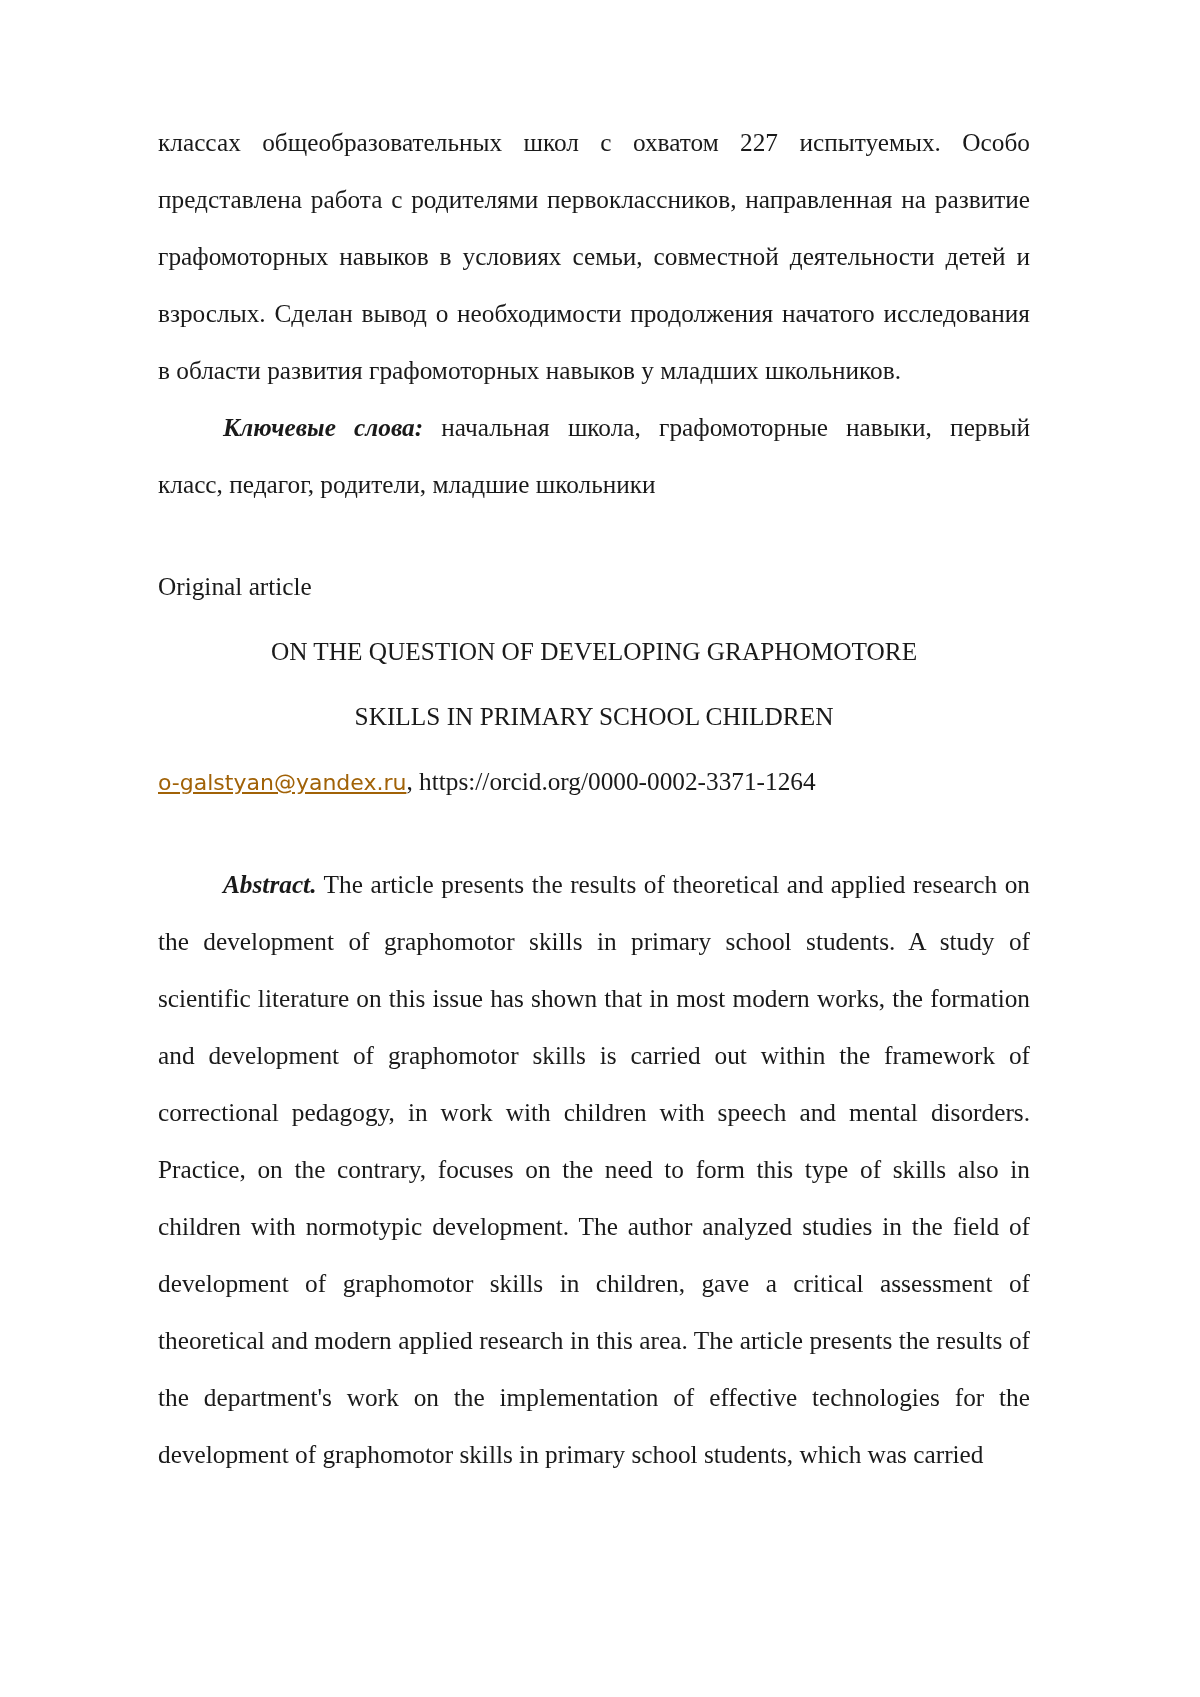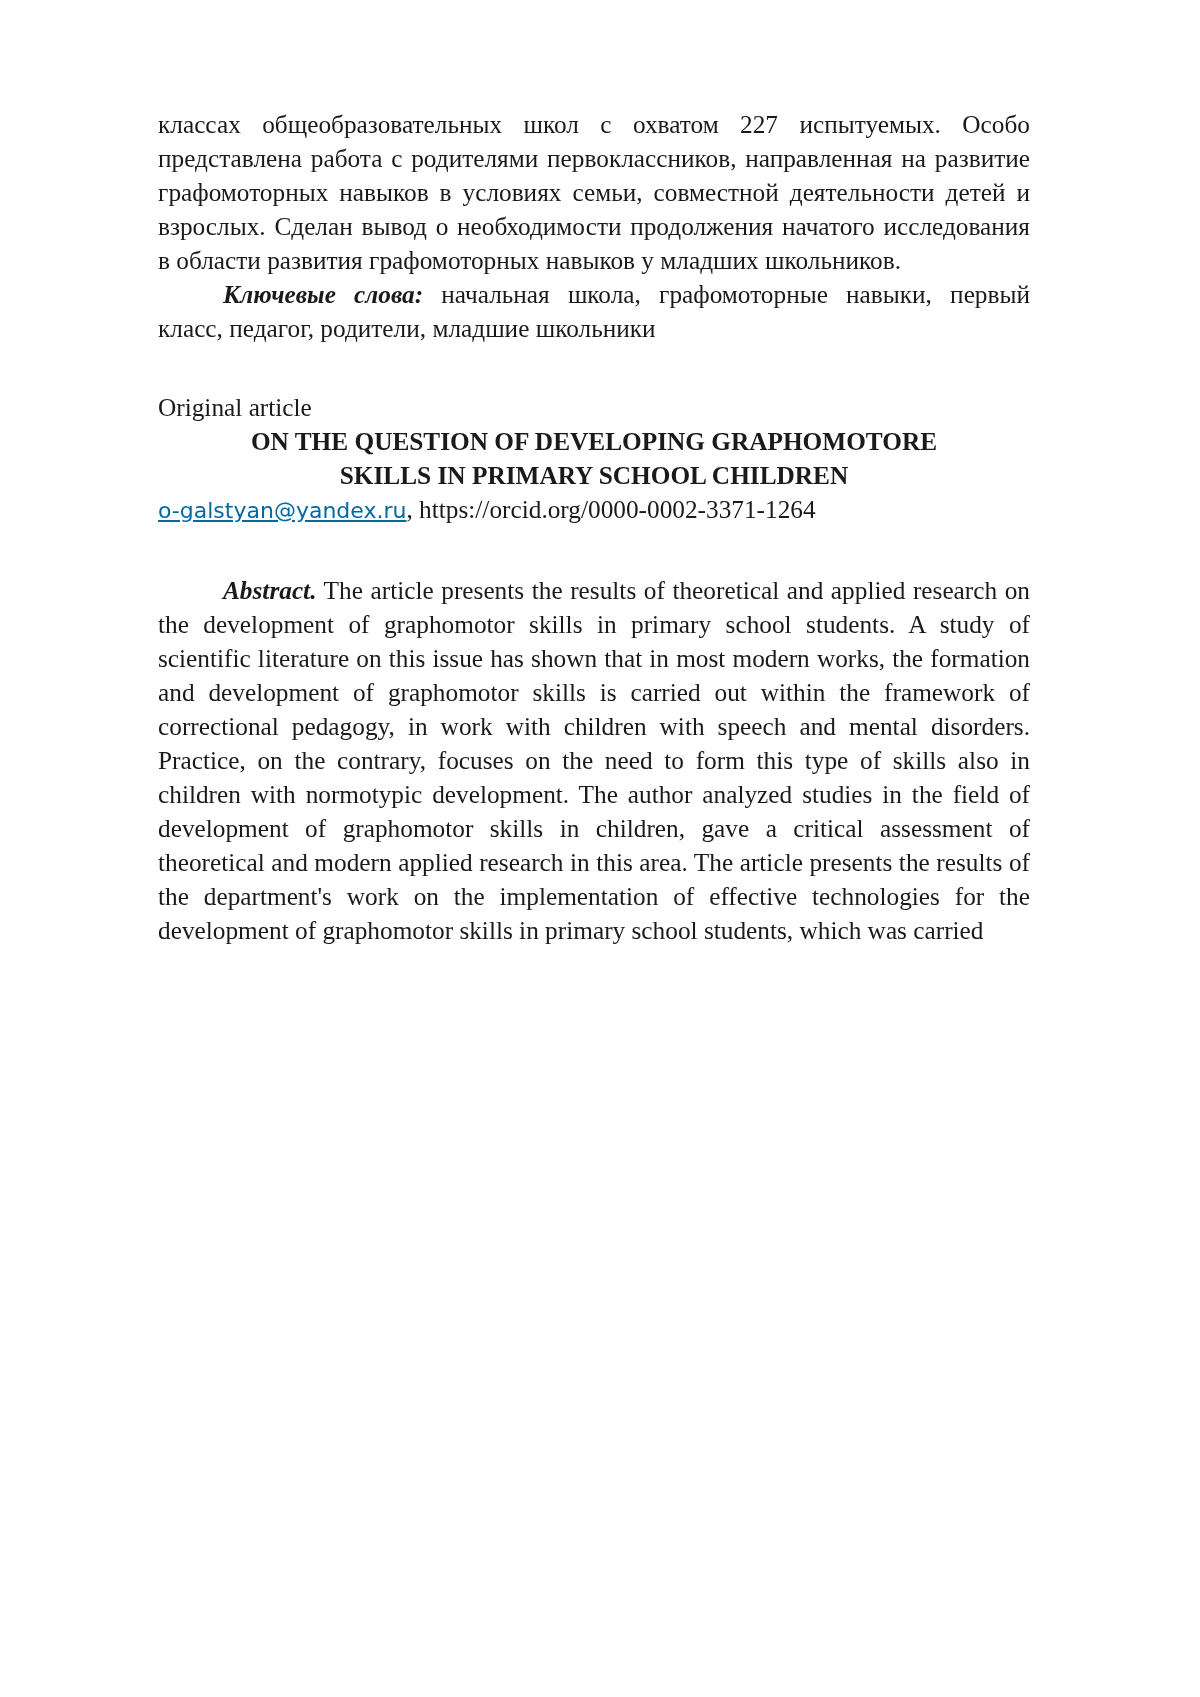--- a/index.html
+++ b/index.html
@@ -1,29 +1,29 @@
 <!DOCTYPE html>
 <html><head>
   <meta charset="utf-8">
   <style>
     html, body { margin: 0; padding: 0; background: #ffffff; }
     body { width: 1200px; height: 1697px; overflow: hidden; position: relative; }
     .page {
-      position: absolute; left: 158px; top: 107px; width: 872px;
+      position: absolute; left: 158px; top: 114px; width: 872px;
       font-family: "Liberation Serif", "DejaVu Serif", serif;
-      font-size: 25.3px; line-height: 34px; color: #1a1a1a;
+      font-size: 25.3px; line-height: 57px; color: #1a1a1a;
     }
     .para { margin: 0; text-align: justify; }
     .indent { text-indent: 65px; }
     .bi { font-weight: bold; font-style: italic; }
     .gap { height: 45px; }
-    .title { text-align: center; font-weight: bold; margin: 0; }
+    .title { text-align: center; font-weight: normal; margin: 8px; }
     .author { font-weight: bold; margin: 0; }
     .plain { margin: 0; }
-    .email { color: #0369a1; text-decoration: underline; font-family: "DejaVu Sans", "Liberation Sans", sans-serif; font-size: 22px; }
+    .email { color: #a16207; text-decoration: underline; font-family: "DejaVu Sans", "Liberation Sans", sans-serif; font-size: 22px; }
   </style>
 </head>
 <body>
 
 <div class="page">
   <p class="para">классах общеобразовательных школ с охватом 227 испытуемых. Особо представлена работа с родителями первоклассников, направленная на развитие графомоторных навыков в условиях семьи, совместной деятельности детей и взрослых. Сделан вывод о необходимости продолжения начатого исследования в области развития графомоторных навыков у младших школьников.</p>
 
   <p class="para indent"><span class="bi">Ключевые слова:</span><span> начальная школа, графомоторные навыки, первый класс, педагог, родители, младшие школьники</span></p>
 
 

